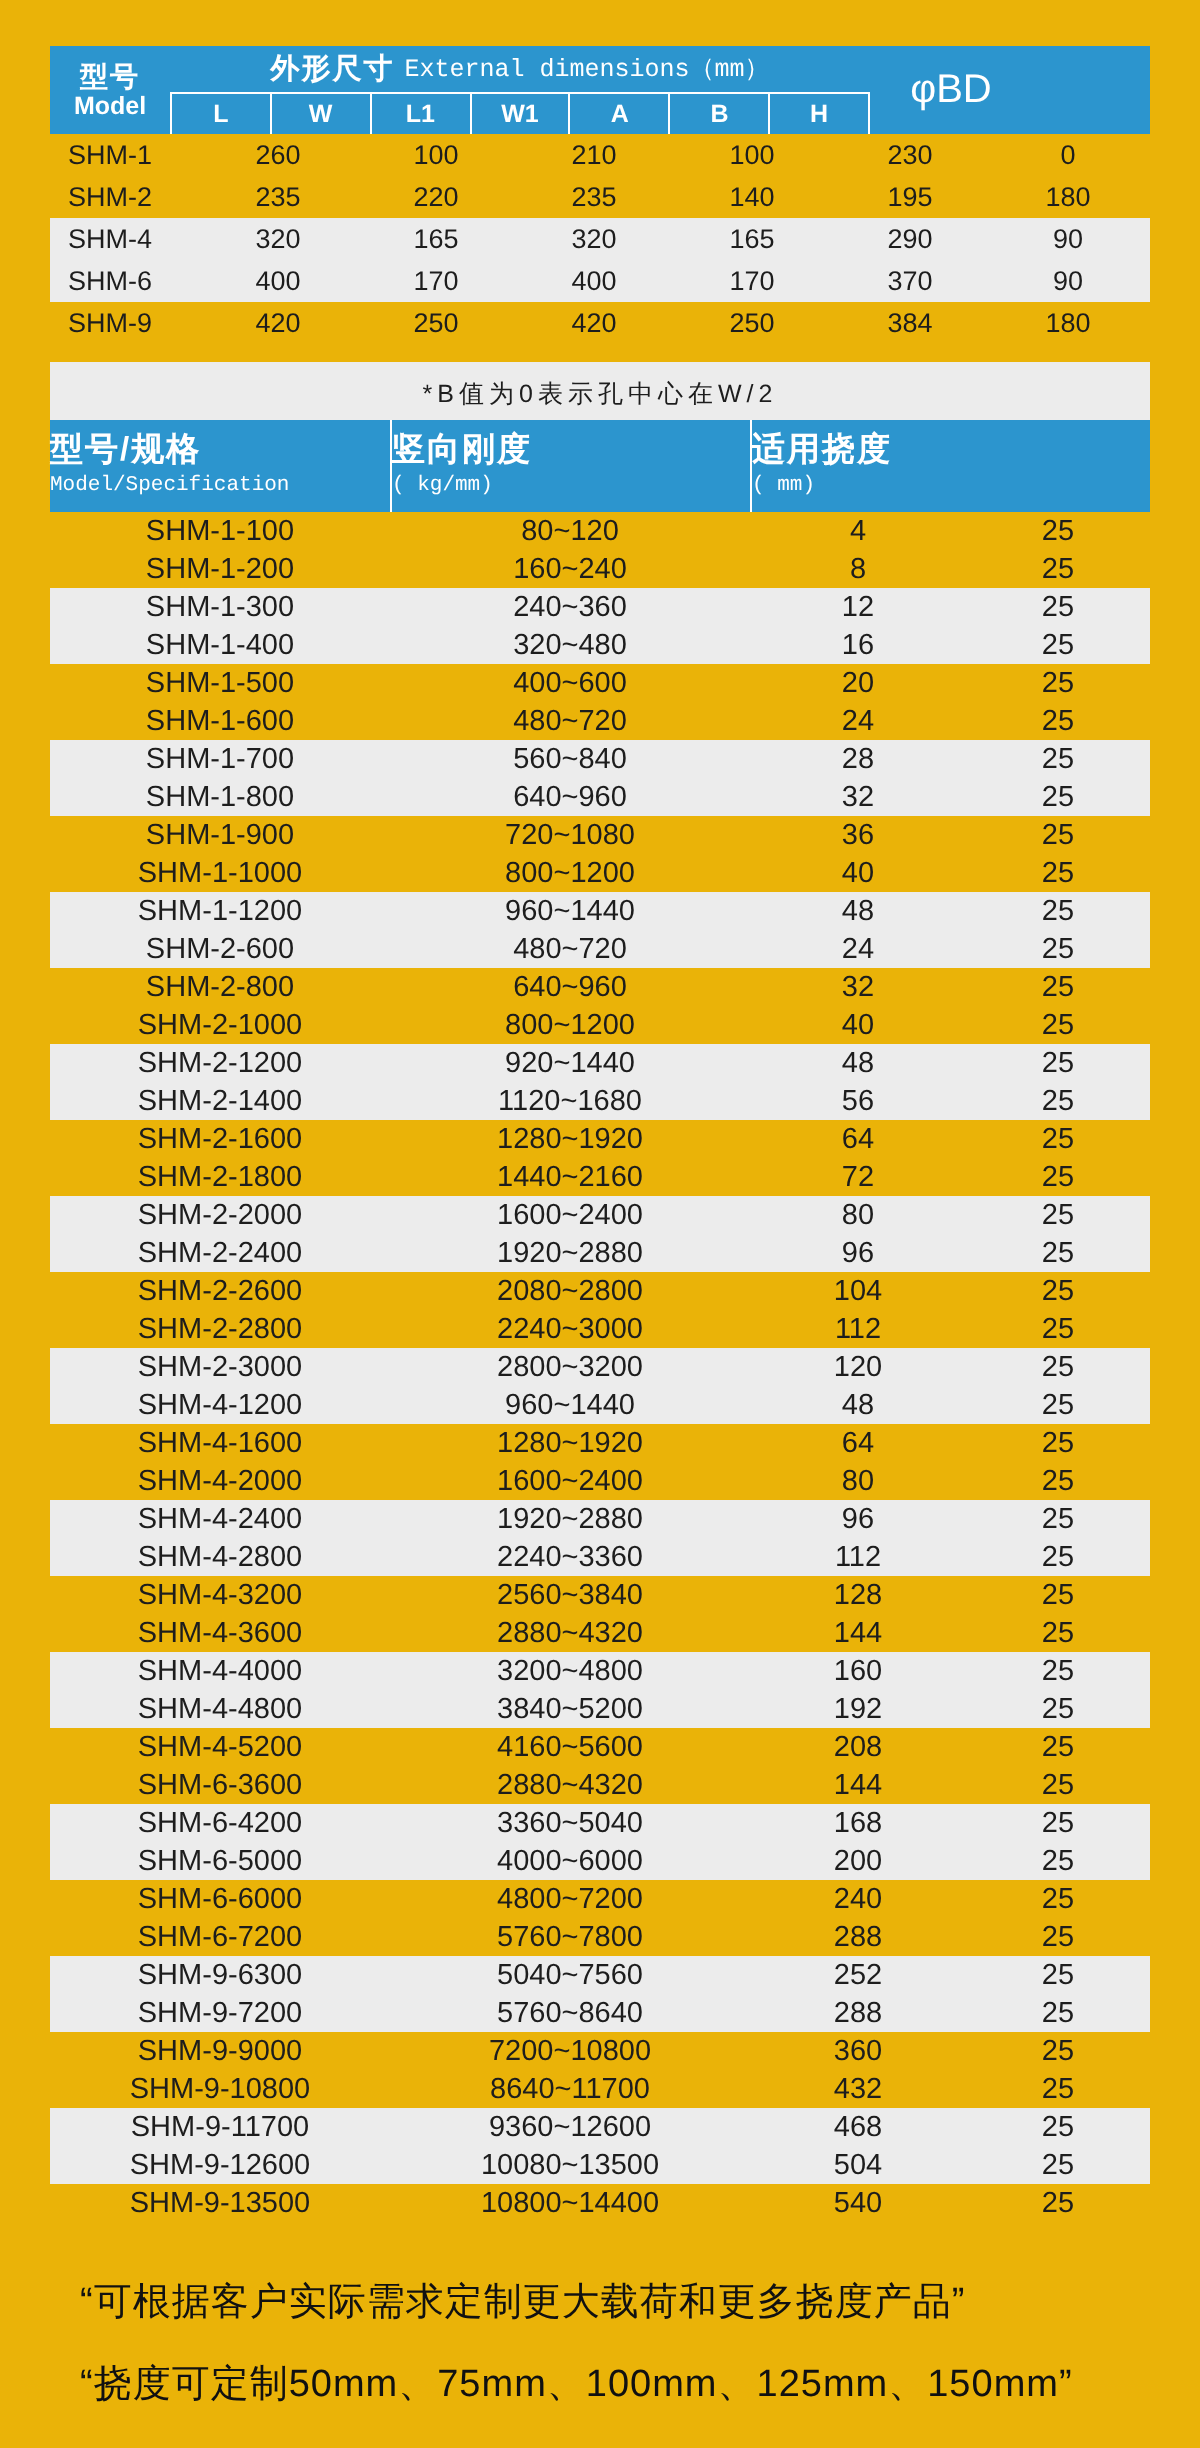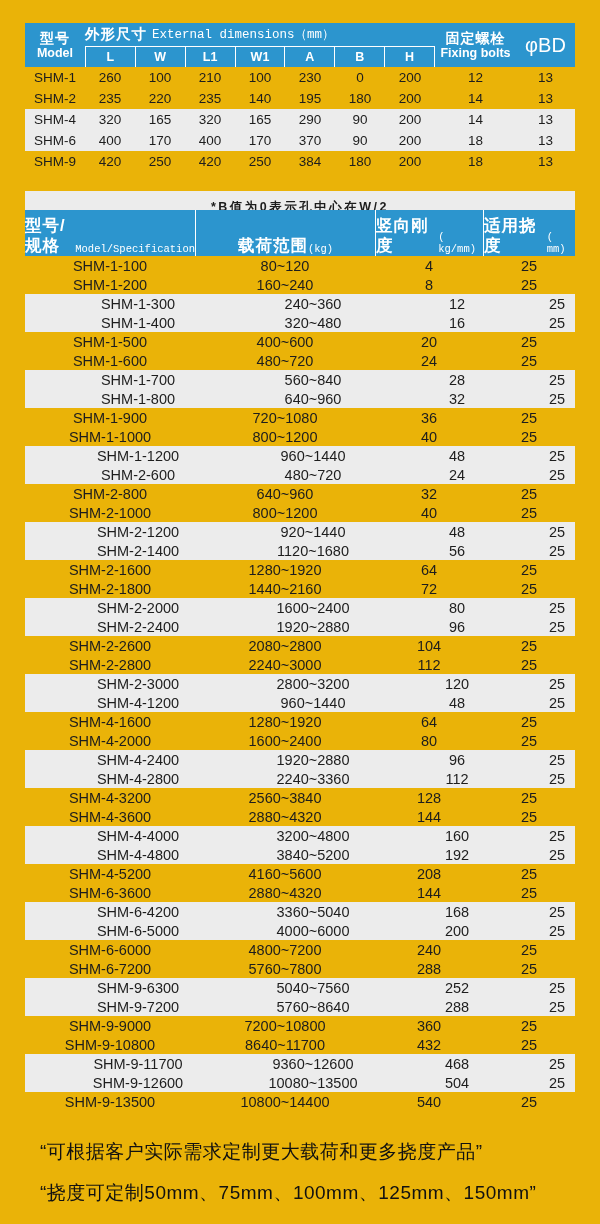--- a/index.html
+++ b/index.html
@@ -14,62 +14,62 @@
   .t1 { position:absolute; left:25px; top:23px; width:550px; }
   .t1-header {
     display:grid; grid-template-columns:60px 350px 81px 59px;
     height:44px; background:var(--blue); color:#fff;
   }
   .hstack { display:flex; flex-direction:column; align-items:center; justify-content:center; line-height:1.15; }
   .hstack .zh1 { font-size:14px; font-weight:bold; letter-spacing:1px; }
   .hstack .en1 { font-size:12.5px; font-weight:bold; }
   .h-dims { display:flex; flex-direction:column; }
   .h-dims-title {
-    height:23px; display:flex; align-items:center; gap:5px;
+    height:23px; display:flex; align-items:center; justify-content:center; gap:5px;
     border-bottom:1px solid #fff;
   }
   .h-dims-title .zh1 { font-size:14.5px; font-weight:bold; letter-spacing:1px; }
   .h-dims-title .en1 { font-size:12.5px;font-family:Liberation Mono, monospace; }
   .h-dims-cols { flex:1; display:grid; grid-template-columns:repeat(7,1fr); border-right:1px solid #fff; }
   .h-dims-cols .sub {
     display:flex; align-items:center; justify-content:center;
     font-size:12.5px; font-weight:bold; border-left:1px solid #fff;
   }
   .h-bd { display:flex; align-items:center; justify-content:center; font-size:20px; }
   .t1-body .row {
     display:grid; grid-template-columns:60px repeat(7,50px) 81px 59px;
     height:21px; align-items:center; text-align:center;
-    font-size:13.5px; color:#1d1d1d;
+    font-size:13.5px; color:#1d1d1d;gap:29px;
   }
   .t1-body .row:nth-child(4n+3), .t1-body .row:nth-child(4n+4) { background:var(--stripe); }
   .t1-note {
-    margin-top:19px; height:32px; background:var(--stripe);
+    margin-top:9px; height:32px; background:var(--stripe);
     display:flex; align-items:center; justify-content:center;
-    font-size:12.5px; color:#1d1d1d; letter-spacing:2.5px; font-weight:bold;
+    font-size:12.5px; color:#1d1d1d; letter-spacing:2.5px; font-weight:normal;
   }
 
   
   .t2 { position:absolute; left:25px; top:210px; width:550px; }
   .t2-header {
     display:grid; grid-template-columns:170px 180px 108px 92px;
     height:46px; background:var(--blue); color:#fff;
   }
   .t2-header .hc {
-    display:flex; flex-direction:row; align-items:flex-end; justify-content:center;
+    display:flex; flex-direction:column; align-items:flex-start; justify-content:center;
     border-left:1px solid #fff; line-height:1.2;
   }
   .t2-header .hc:first-child { border-left:none; }
   .t2-header .zh2 { font-size:16.5px; font-weight:bold; letter-spacing:1px; }
   .t2-header .en2 { font-size:10.5px; font-family:Liberation Mono, monospace; margin-top:1px; }
   .t2-body .row {
     display:grid; grid-template-columns:170px 180px 108px 92px;
     height:19px; align-items:center; text-align:center;
     font-size:14.5px; color:#1d1d1d;
   }
-  .t2-body .row:nth-child(4n+3), .t2-body .row:nth-child(4n+4) { background:var(--stripe);padding-left:28px; }
+  .t2-body .row:nth-child(4n+3), .t2-body .row:nth-child(4n+4) { background:var(--stripe); }
   .t2-body .cell { white-space:nowrap; }
 
   
   .notes { position:absolute; left:40px; top:1138px; width:560px; color:#111; }
   .notes p { margin:0 0 13px 0; font-size:19px; font-weight:500; letter-spacing:0.5px; line-height:1.45; }
 </style>
 </head>
 <body>
 
 <div class="page">
@@ -88,24 +88,20 @@
         <div class="h-dims-cols">
           <span class="sub">L</span>
           <span class="sub">W</span>
           <span class="sub">L1</span>
           <span class="sub">W1</span>
           <span class="sub">A</span>
           <span class="sub">B</span>
           <span class="sub">H</span>
         </div>
       </div>
-      <div class="hstack">
-        <span class="zh1">固定螺栓</span>
-        <span class="en1">Fixing bolts</span>
-      </div>
       <div class="h-bd">φBD</div>
     </div>
 
     <div class="t1-body">
   <div class="row">
     <span class="cell">SHM-1</span>
     <span class="cell">260</span>
     <span class="cell">100</span>
     <span class="cell">210</span>
     <span class="cell">100</span>
@@ -172,24 +168,20 @@
     <div class="t1-note">*B值为0表示孔中心在W/2</div>
   </div>
 
   <div class="t2">
     <div class="t2-header">
       <div class="hc">
         <span class="zh2">型号/规格</span>
         <span class="en2">Model/Specification</span>
       </div>
       <div class="hc">
-        <span class="zh2">载荷范围</span>
-        <span class="en2">(kg)</span>
-      </div>
-      <div class="hc">
         <span class="zh2">竖向刚度</span>
         <span class="en2">( kg/mm)</span>
       </div>
       <div class="hc">
         <span class="zh2">适用挠度</span>
         <span class="en2">( mm)</span>
       </div>
     </div>
 
     <div class="t2-body">

